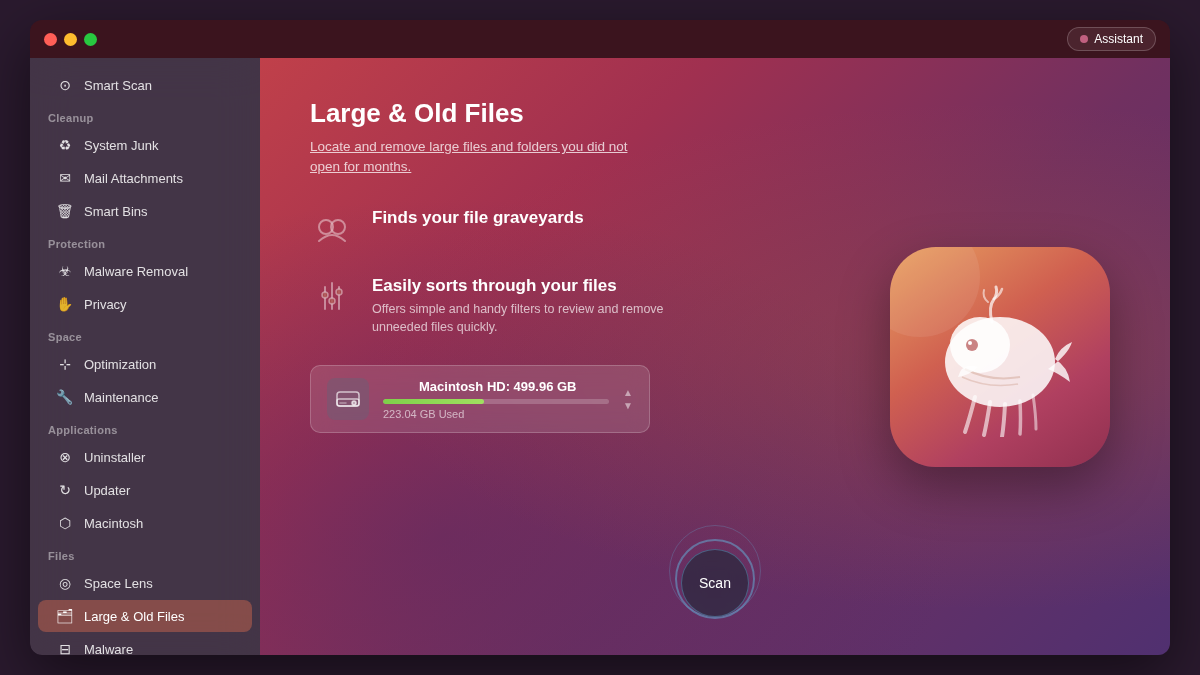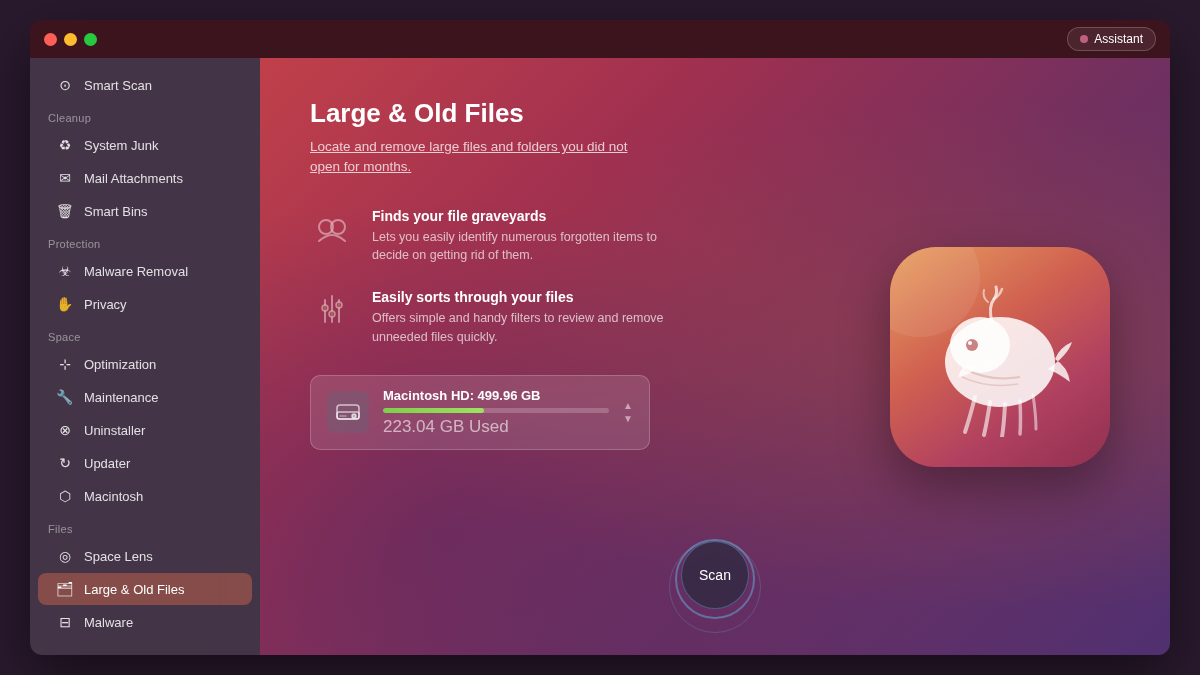--- a/index.html
+++ b/index.html
@@ -104,21 +104,21 @@
 
     .sidebar-item.active {
       background: rgba(255,120,80,0.35);
       color: #fff;
     }
 
     .sidebar-section-label {
       font-size: 11px;
       color: rgba(255,255,255,0.45);
       padding: 10px 18px 4px;
-      font-weight: 400;
+      font-weight: 700;
       letter-spacing: 0.3px;
     }
 
     .sidebar-icon {
       width: 18px;
       height: 18px;
       display: flex;
       align-items: center;
       justify-content: center;
       font-size: 14px;
@@ -187,21 +187,21 @@
 
     .feature-icon svg {
       width: 38px;
       height: 38px;
       stroke: rgba(255,255,255,0.7);
       fill: none;
       stroke-width: 1.5;
     }
 
     .feature-text-title {
-      font-size: 14px;
+      font-size: 17px;
       font-weight: 600;
       color: #fff;
       margin-bottom: 4px;
     }
 
     .feature-text-desc {
       font-size: 12.5px;
       color: rgba(255,255,255,0.68);
       line-height: 1.5;
       max-width: 300px;
@@ -241,39 +241,40 @@
 
     .drive-info {
       flex: 1;
     }
 
     .drive-name {
       font-size: 13px;
       font-weight: 600;
       color: #fff;
       margin-bottom: 5px;
+      margin-left: 36px;
     }
 
     .drive-bar-track {
       height: 5px;
       background: rgba(255,255,255,0.2);
       border-radius: 3px;
       margin-bottom: 4px;
       overflow: hidden;
     }
 
     .drive-bar-fill {
       height: 100%;
       background: linear-gradient(90deg, #7ecf4a, #a0e060);
       border-radius: 3px;
       width: 44.6%;
     }
 
     .drive-used {
-      font-size: 17px;
+      font-size: 11px;
       color: rgba(255,255,255,0.6);
     }
 
     .drive-chevron {
       display: flex;
       flex-direction: column;
       gap: 2px;
       align-items: center;
       color: rgba(255,255,255,0.5);
       font-size: 10px;
@@ -326,21 +327,21 @@
       align-items: center;
       justify-content: center;
     }
 
     .scan-btn-ring {
       width: 80px;
       height: 80px;
       border-radius: 50%;
       border: 2px solid rgba(100,180,220,0.5);
       display: flex;
-      align-items: flex-start;
+      align-items: flex-end;
       justify-content: center;
       position: relative;
     }
 
     .scan-btn-ring::before {
       content: '';
       position: absolute;
       width: 90px;
       height: 90px;
       border-radius: 50%;
@@ -416,20 +417,21 @@
       <div class="sidebar-section-label">Space</div>
       <div class="sidebar-item">
         <span class="sidebar-icon">⊹</span>
         <span>Optimization</span>
       </div>
       <div class="sidebar-item">
         <span class="sidebar-icon">🔧</span>
         <span>Maintenance</span>
       </div>
 
+      <div class="sidebar-section-label">Applications</div>
       <div class="sidebar-item">
         <span class="sidebar-icon">⊗</span>
         <span>Uninstaller</span>
       </div>
       <div class="sidebar-item">
         <span class="sidebar-icon">↻</span>
         <span>Updater</span>
       </div>
       <div class="sidebar-item">
         <span class="sidebar-icon">⬡</span>
@@ -491,21 +493,20 @@
         <div class="feature-item">
           <div class="feature-icon">
             <svg viewBox="0 0 38 38" fill="none" xmlns="http://www.w3.org/2000/svg">
               <circle cx="13" cy="16" r="7" stroke="rgba(255,255,255,0.65)" stroke-width="2"></circle>
               <circle cx="25" cy="16" r="7" stroke="rgba(255,255,255,0.65)" stroke-width="2"></circle>
               <path d="M 6 30 Q 13 24 19 24 Q 25 24 32 30" stroke="rgba(255,255,255,0.65)" stroke-width="2" fill="none" stroke-linecap="round"></path>
             </svg>
           </div>
           <div class="feature-text">
             <div class="feature-text-title">Finds your file graveyards</div>
-            <div class="feature-text-desc">Lets you easily identify numerous forgotten items to decide on getting rid of them.</div>
           </div>
         </div>
 
         <div class="feature-item">
           <div class="feature-icon">
             <svg viewBox="0 0 38 38" fill="none" xmlns="http://www.w3.org/2000/svg">
               <line x1="12" y1="8" x2="12" y2="30" stroke="rgba(255,255,255,0.65)" stroke-width="2" stroke-linecap="round"></line>
               <line x1="19" y1="4" x2="19" y2="30" stroke="rgba(255,255,255,0.65)" stroke-width="2" stroke-linecap="round"></line>
               <line x1="26" y1="8" x2="26" y2="30" stroke="rgba(255,255,255,0.65)" stroke-width="2" stroke-linecap="round"></line>
               <circle cx="12" cy="16" r="3" fill="rgba(180,100,80,0.8)" stroke="rgba(255,255,255,0.65)" stroke-width="1.5"></circle>

